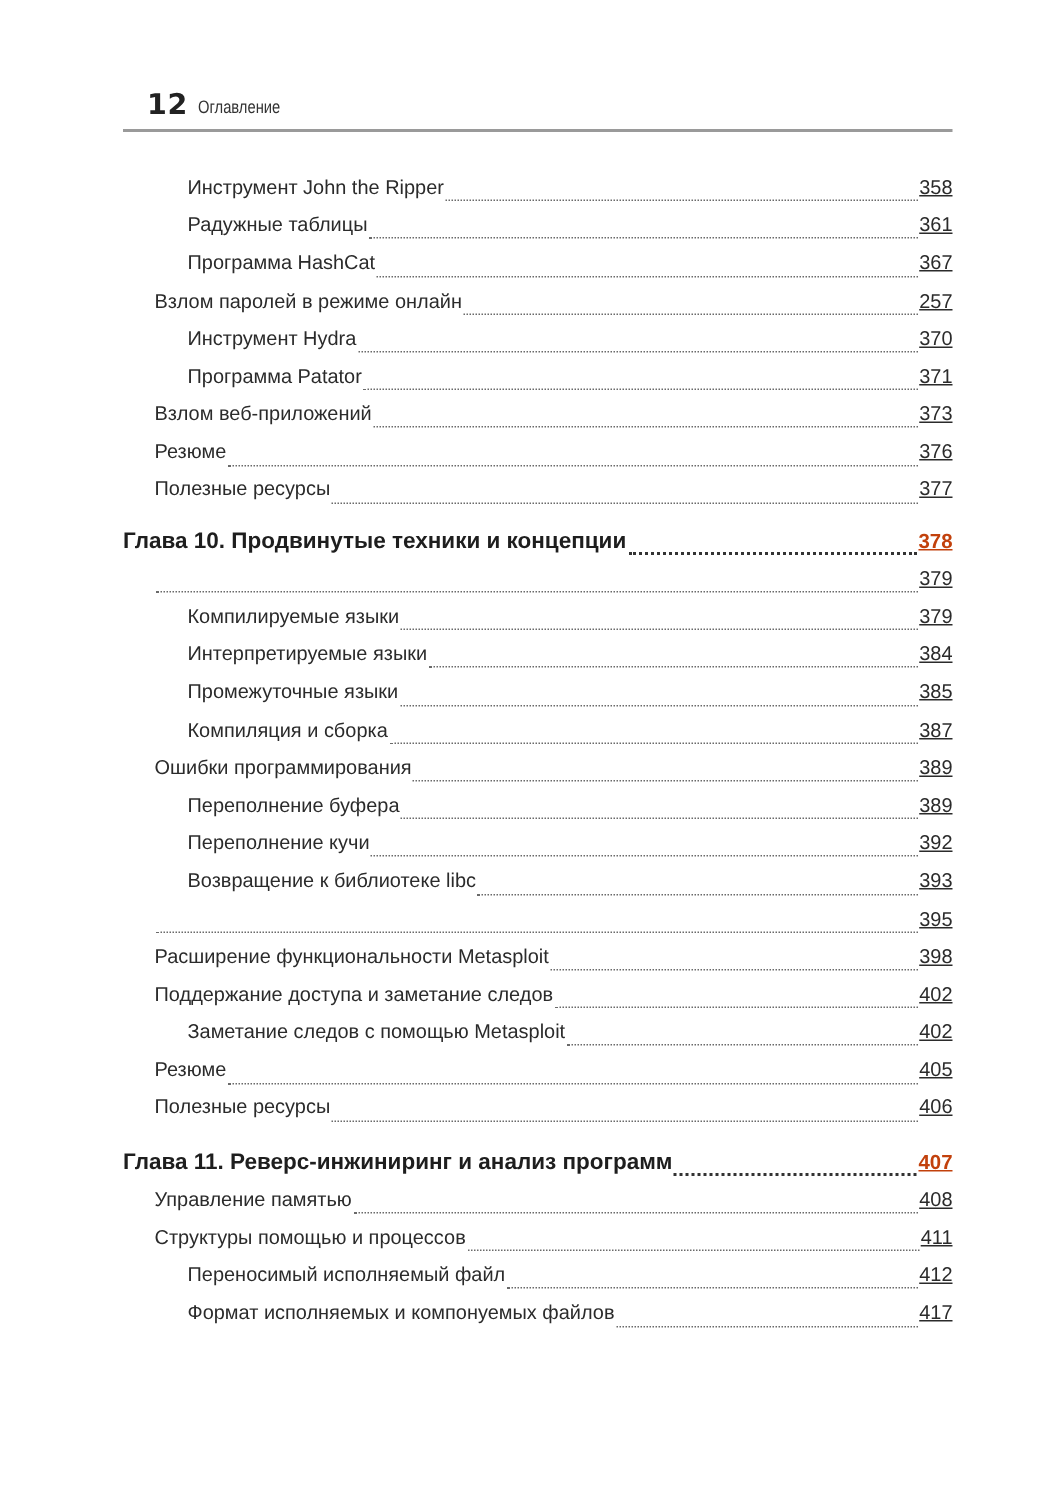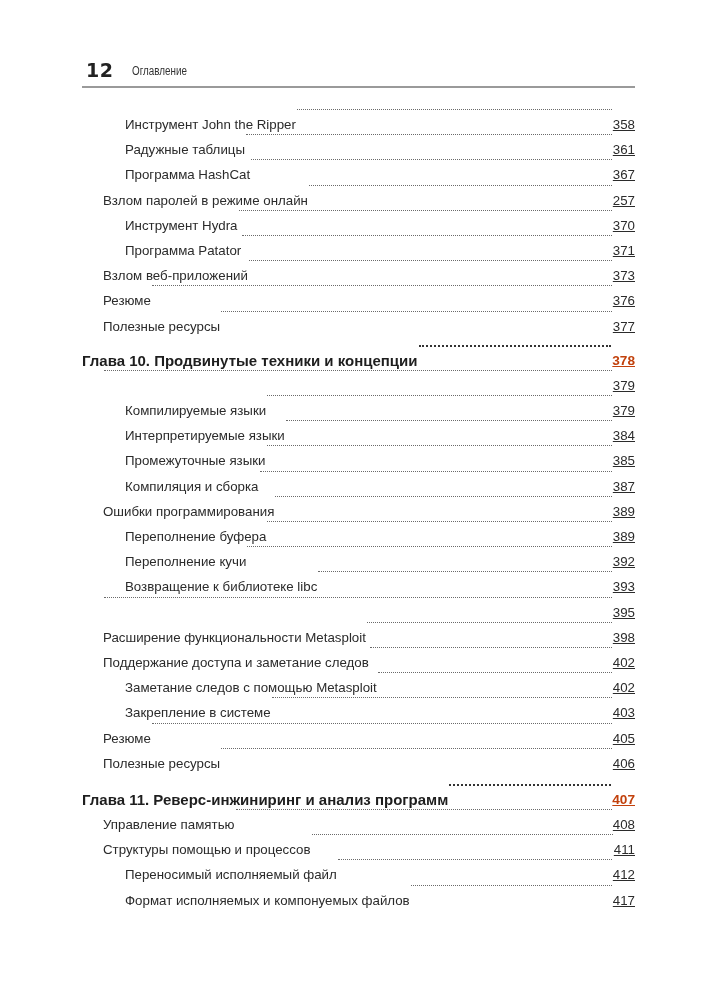--- a/index.html
+++ b/index.html
@@ -1,26 +1,26 @@
 <!DOCTYPE html>
 <html><head>
 <meta charset="utf-8">
 <style>
   html, body { margin: 0; padding: 0; }
   body {
     width: 708px; height: 1001px; background: #ffffff; position: relative; overflow: hidden;
     font-family: "DejaVu Sans", "Liberation Sans", sans-serif; color: #2a2a2a;
   }
   .page-header { position: absolute; left: 82px; top: 58px; width: 553px; height: 30px; }
-  .page-num { position: absolute; left: 4px; top: 1px; font-size: 19px; font-weight: bold; color: #222; letter-spacing: 0.5px; }
+  .page-num { position: absolute; left: 16px; top: 1px; font-size: 19px; font-weight: bold; color: #222; letter-spacing: 0.5px; }
   .page-section { position: absolute; left: 50px; top: 6px; font-size: 12px; color: #333; transform: scaleX(0.82); transform-origin: left; font-family: "Liberation Sans", sans-serif; }
   .header-rule { position: absolute; left: 0; top: 28px; width: 553px; height: 2px; background: #9a9a9a; }
 
   .toc { position: absolute; left: 82px; top: 112px; width: 553px; }
-  .toc-row { display: flex; align-items: flex-start; height: 25.2px; font-size: 12.6px; line-height: 25.2px; white-space: nowrap; }
+  .toc-row { display: flex; align-items: flex-end; height: 25.2px; font-size: 12.6px; line-height: 25.2px; white-space: nowrap; }
   .toc-row.chapter { font-weight: bold; font-size: 13px; margin-top: 9px; height: 25.2px; }
   .toc-row.chapter.gap { margin-top: 11px; }
   .toc-row.l1 { padding-left: 21px; }
   .toc-row.l2 { padding-left: 43px; }
   .toc-title { flex: 0 0 auto; color: #2b2b2b; font-family: "Liberation Sans", sans-serif; font-size: 13.3px; }
   .toc-row.chapter .toc-title { font-size: 15px; color: #1e1e1e; }
   .toc-dots { flex: 1 1 auto; overflow: hidden; margin: 0 1px; position: relative; top: -3px; border-bottom: 1.4px dotted #6a6a6a; height: 0; align-self: auto; }
   .toc-row.chapter .toc-dots { border-bottom: 2px dotted #333; }
   .toc-page { flex: 0 0 auto; color: #2b2b2b; font-family: "Liberation Sans", sans-serif; font-size: 13.3px; text-decoration: underline; }
   .toc-row.chapter .toc-page { font-size: 13.6px; color: #c2410c; }
@@ -142,25 +142,20 @@
   <div class="toc-row l1">
       <span class="toc-title">Поддержание доступа и заметание следов</span>
       <span class="toc-dots"></span>
       <span class="toc-page">402</span>
     </div>
   <div class="toc-row l2">
       <span class="toc-title">Заметание следов с помощью Metasploit</span>
       <span class="toc-dots"></span>
       <span class="toc-page">402</span>
     </div>
-  <div class="toc-row l2">
-      <span class="toc-title">Закрепление в системе</span>
-      <span class="toc-dots"></span>
-      <span class="toc-page">403</span>
-    </div>
   <div class="toc-row l1">
       <span class="toc-title">Резюме</span>
       <span class="toc-dots"></span>
       <span class="toc-page">405</span>
     </div>
   <div class="toc-row l1">
       <span class="toc-title">Полезные ресурсы</span>
       <span class="toc-dots"></span>
       <span class="toc-page">406</span>
     </div>

